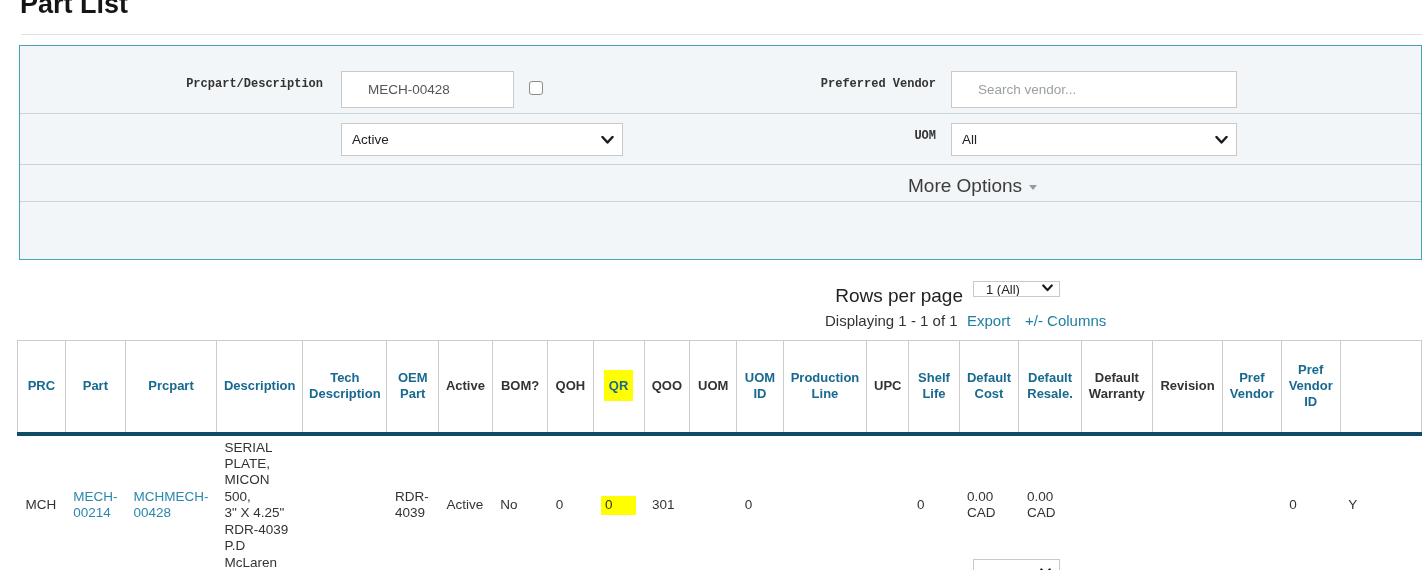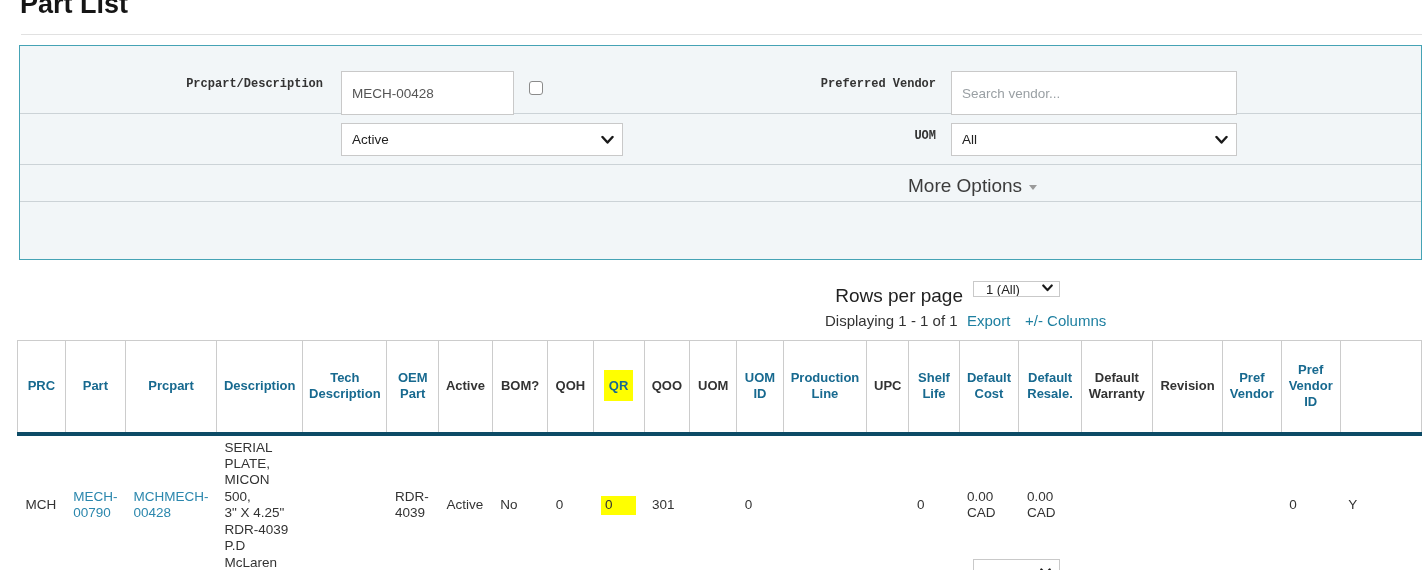--- a/index.html
+++ b/index.html
@@ -7,22 +7,22 @@
   body { font-family:"Liberation Sans", sans-serif; }
   .page { position:relative; width:1422px; height:570px; overflow:hidden; background:#fff; }
 
   .page-title { position:absolute; left:20px; top:-11px; font-size:27px; font-weight:700; color:#151515; }
   .title-rule { position:absolute; left:21px; top:34px; width:1401px; height:1px; background:#e1e1e1; }
 
   .filter-panel { position:absolute; left:19px; top:45px; width:1403px; height:215px;
                   background:var(--panel-bg,#f2f6f8); border:1px solid var(--accent-teal,#45a3b5); }
   .fp-divider { position:absolute; left:0; right:0; height:1px; background:#ccd3d7; }
   .fp-label { position:absolute; font-size:12px; font-weight:700; color:#333; text-align:right;font-family:Liberation Mono, monospace; }
-  .text-input { position:absolute; height:44px; border:1px solid #c9c9c9; background:#fff;
-                font-family:inherit; font-size:13.5px; color:#555; padding:0 10px; }
+  .text-input { position:absolute; height:37px; border:1px solid #c9c9c9; background:#fff;
+                font-family:inherit; font-size:13.5px; color:#555; padding:0 26px; }
   .text-input::placeholder { color:#9aa0a4; }
   .fp-check { position:absolute; left:509px; top:35px; width:14px; height:14px; appearance:none;
               -webkit-appearance:none; border:1px solid #8b8b8b; border-radius:3px; background:#fff; cursor:pointer; }
   .sel { position:absolute; }
   .sel select { width:100%; height:100%; appearance:none; -webkit-appearance:none;
                 border:1px solid #c9c9c9; background:#fff; font-family:inherit;
                 font-size:13.5px; color:#222; padding:0 26px 0 10px; cursor:pointer; }
   .sel .chev { position:absolute; right:9px; top:50%; transform:translateY(-50%); pointer-events:none; line-height:0; }
   .more-options { position:absolute; left:888px; top:129px; font-size:19px; color:#3c3c3c; cursor:pointer; white-space:nowrap; }
   .caret-down { display:inline-block; width:0; height:0; border-left:4px solid transparent;
@@ -164,21 +164,21 @@
           <th><span>Revision</span></th>
           <th><span class="th-link">Pref Vendor</span></th>
           <th><span class="th-link">Pref Vendor ID</span></th>
           <th><span></span></th>
         </tr>
       </thead>
     <tbody>
         <tr id="data-row">
           <td><span>MCH</span></td>
           <td><span class="td-link">MECH-
-00790</span></td>
+00214</span></td>
           <td><span class="td-link">MCHMECH-
 00428</span></td>
           <td><span>SERIAL
 PLATE,
 MICON 500,
 3" X 4.25"
 RDR-4039 P.D
 McLaren</span></td>
           <td><span></span></td>
           <td><span>RDR-

